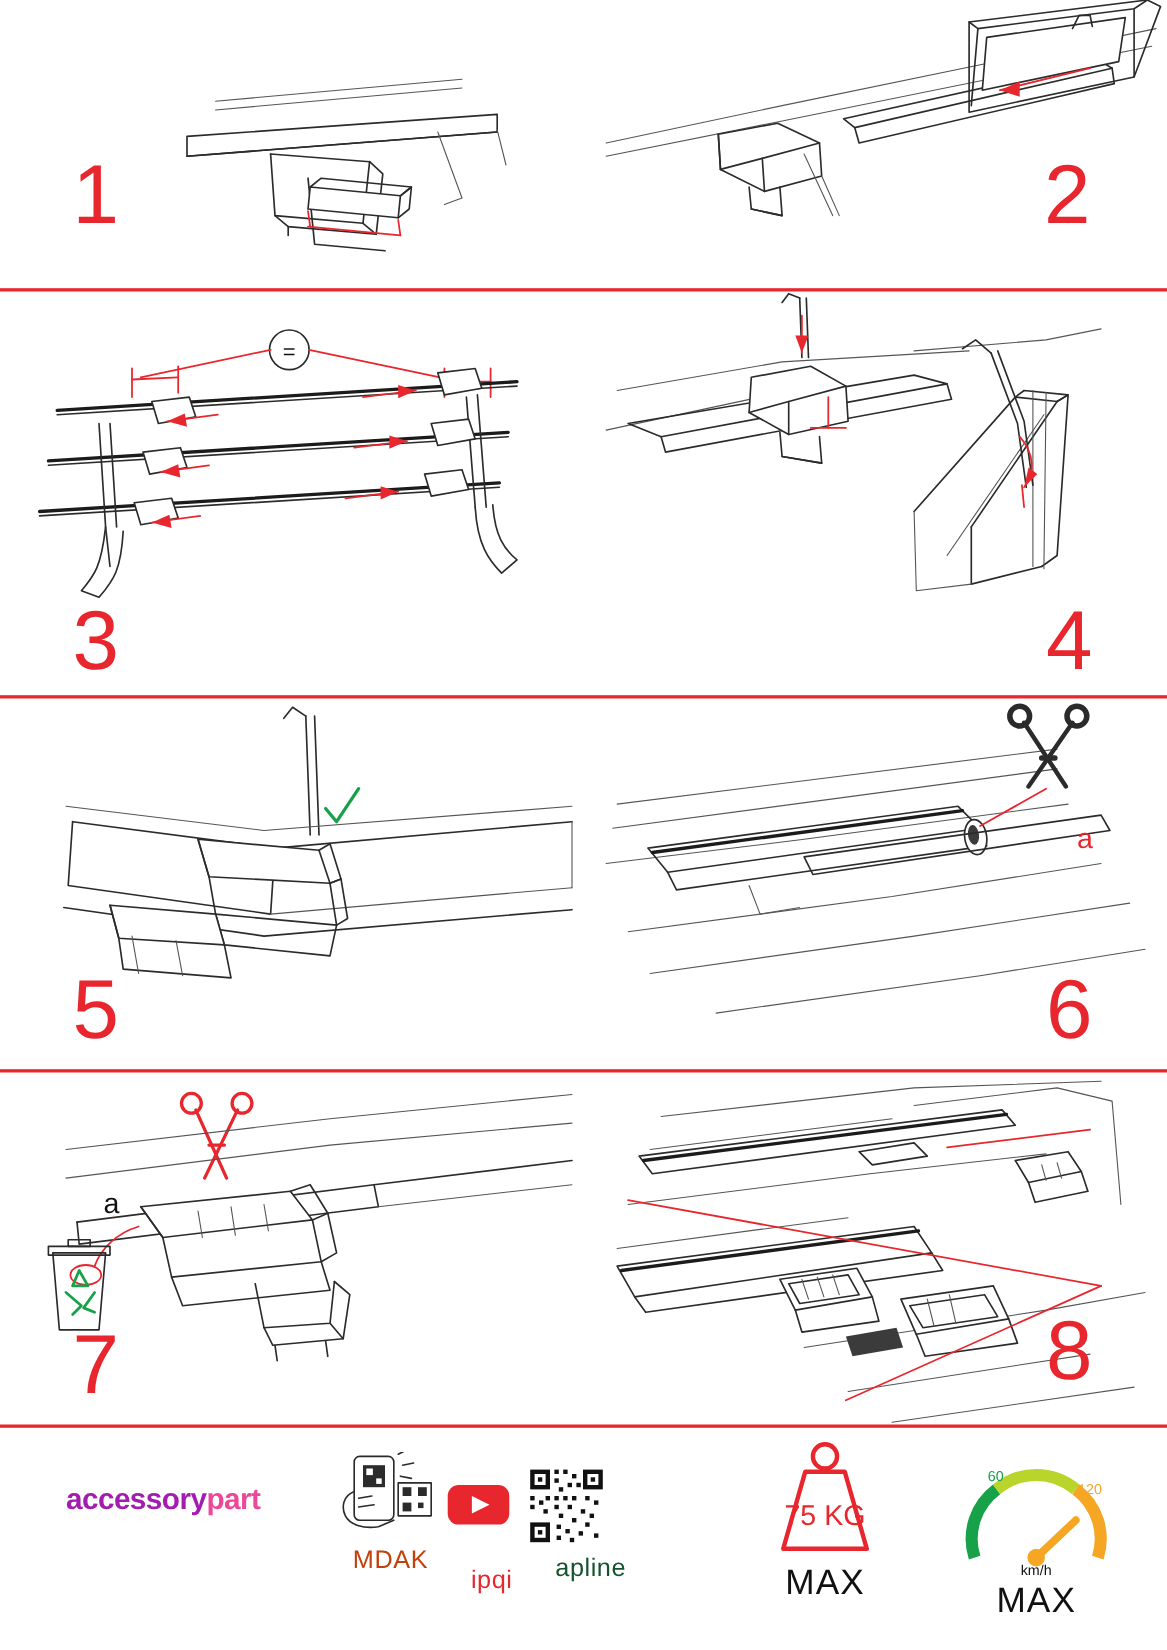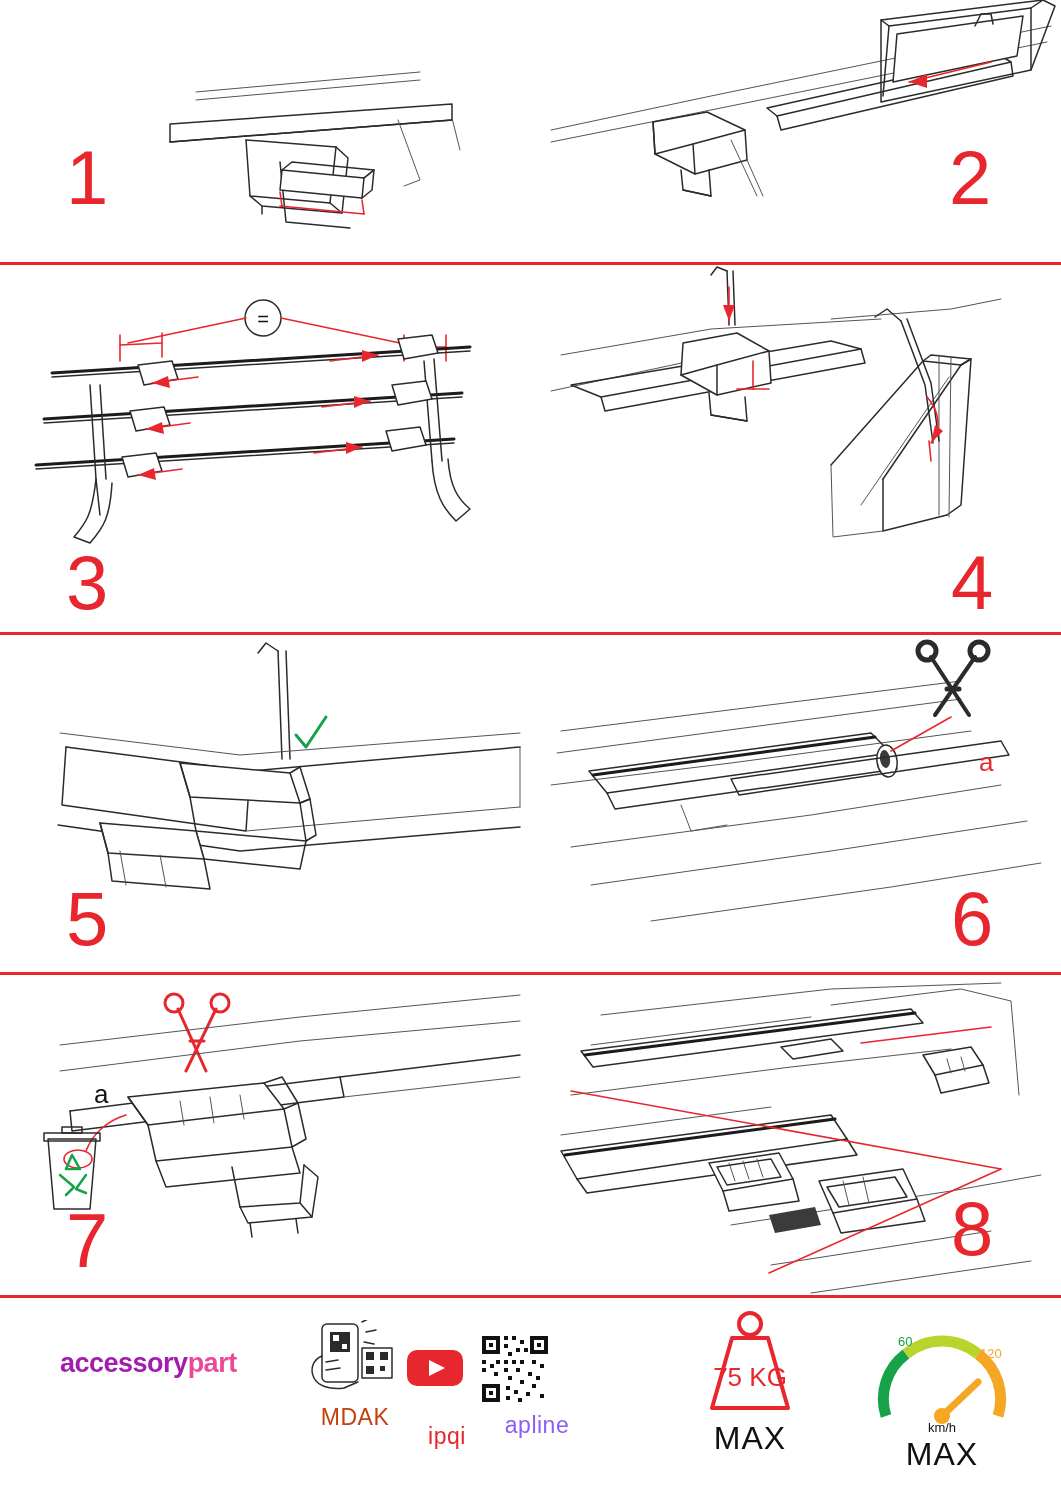--- a/index.html
+++ b/index.html
@@ -29,21 +29,21 @@
   .brand-basic{font-size:42px;font-weight:bold;color:#262261;letter-spacing:0px;font-family:"Liberation Sans",sans-serif;line-height:48px;}
   .brand-basic .x{color:#262261;}
   .brand-acc{font-size:27px;font-weight:bold;letter-spacing:-0.5px;margin-top:22px;}
   .brand-acc .a{color:#a21caf;}
   .brand-acc .p{color:#ec4899;}
 
   .logo{position:absolute;text-align:center;}
   .logo-cap{font-size:23px;letter-spacing:0.5px;margin-top:6px;}
   .mdak{color:#c2410c;font-weight:400;}
   .ipqi{color:#e8262d;font-weight:400;}
-  .apline{color:#8b5cf6;font-weight:400;}
+  .apline{color:#14532d;font-weight:400;}
 
   .maxcap{font-size:32px;letter-spacing:1px;text-align:center;color:#111;margin-top:2px;}
 </style>
 </head>
 <body>
 
 <div class="sheet">
 
   <div class="sep" style="top:262px;"></div>
   <div class="sep" style="top:632px;"></div>

